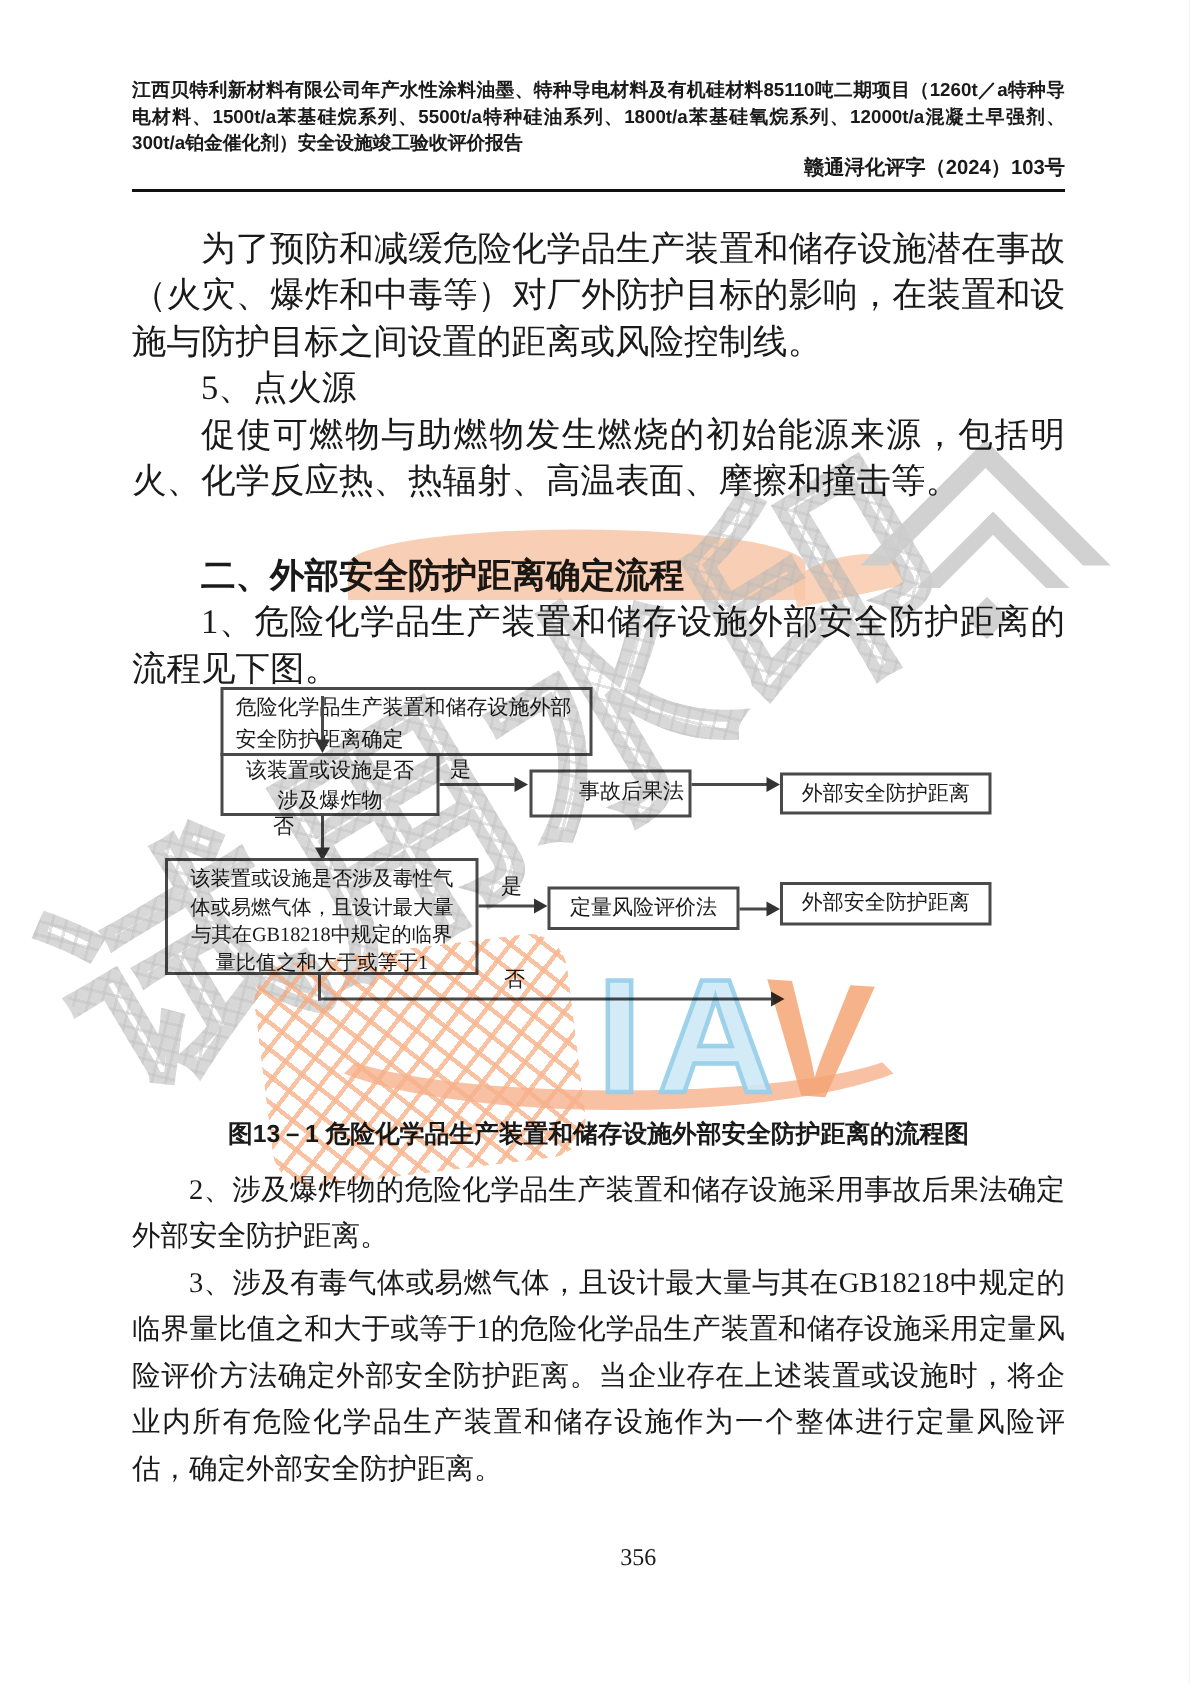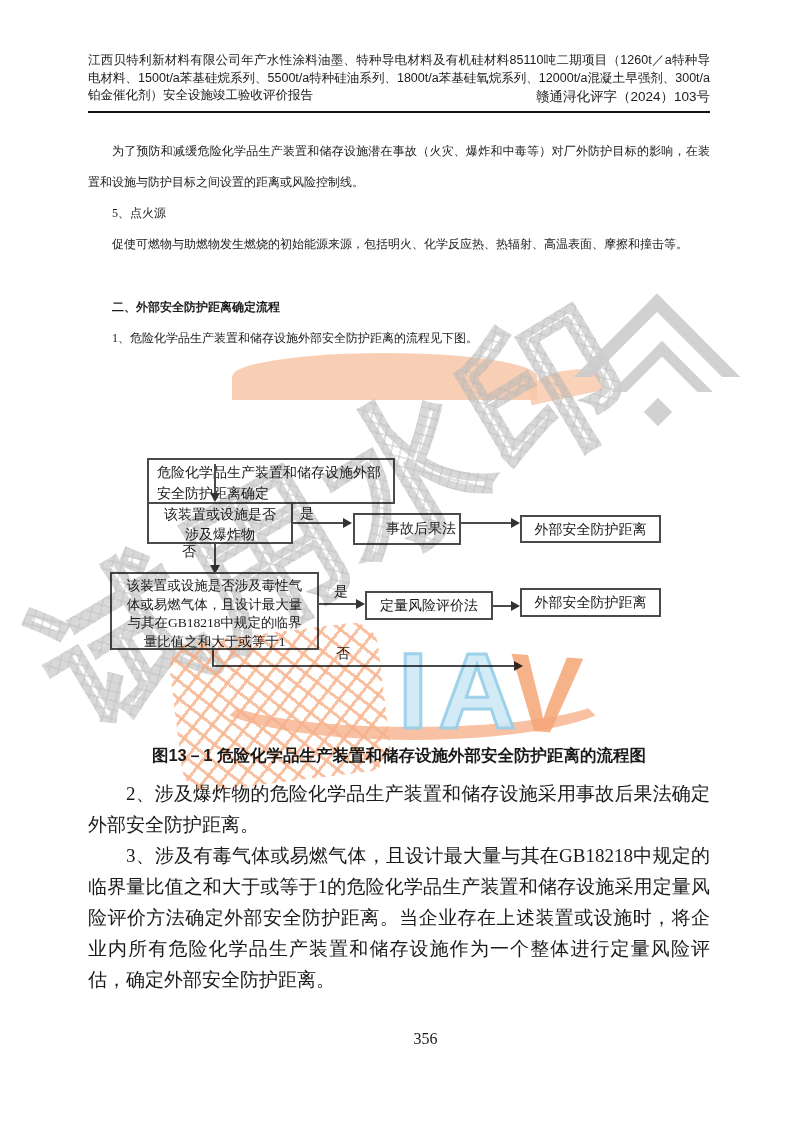--- a/index.html
+++ b/index.html
@@ -4,26 +4,26 @@
 <style>
   html,body{margin:0;padding:0;background:#e8e8e8;}
   #page{
     position:relative;width:793px;height:1122px;margin:0 auto;background:#ffffff;
     font-family:"Liberation Serif","DejaVu Serif",serif;color:#1a1a1a;overflow:hidden;
   }
   
   .hdr{
     position:absolute;left:88px;top:52px;width:622px;
     font-family:"Liberation Sans","DejaVu Sans",sans-serif;
-    font-weight:normal;font-size:12.5px;line-height:17.5px;
-    border-bottom:2px solid #111;padding-bottom:6px;text-align:justify;
+    font-weight:bold;font-size:12.5px;line-height:17.5px;
+    border-bottom:2px solid #111;padding-bottom:21px;text-align:justify;
   }
   .hdr .docnum{position:absolute;right:0;bottom:5px;font-size:13.5px;background:#fff;padding-left:6px;margin-top:34px;}
   
-  .bodytext{position:absolute;left:88px;top:136px;width:622px;font-size:12px;line-height:31px;text-align:justify;z-index:2;}
+  .bodytext{position:absolute;left:88px;top:150px;width:622px;font-size:23px;line-height:31px;text-align:justify;z-index:2;}
   .bodytext p{margin:0;text-indent:2em;}
   .bodytext p.hd{font-family:"Liberation Sans","DejaVu Sans",sans-serif;font-weight:bold;margin-top:32px;}
   .body2{position:absolute;left:88px;top:778px;width:622px;font-size:19px;line-height:31px;text-align:justify;z-index:2;}
   .body2 p{margin:0;text-indent:2em;}
   
   #flow{position:absolute;left:88px;top:410px;width:622px;height:332px;z-index:2;
         font-size:14px;line-height:20px;}
   .fbox{position:absolute;border:2px solid #4a4a4a;background:transparent;text-align:center;box-sizing:border-box;}
   .fbox div{white-space:nowrap;}
   .hline{position:absolute;height:2px;background:#4a4a4a;}

